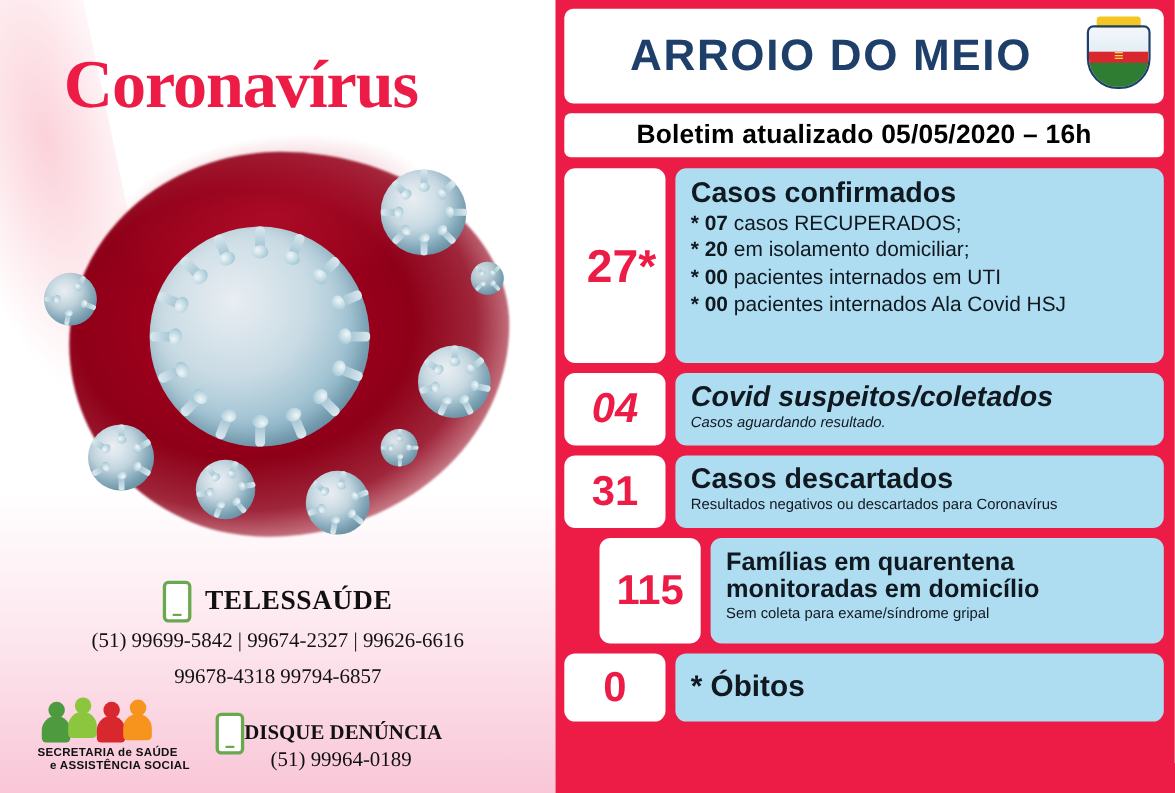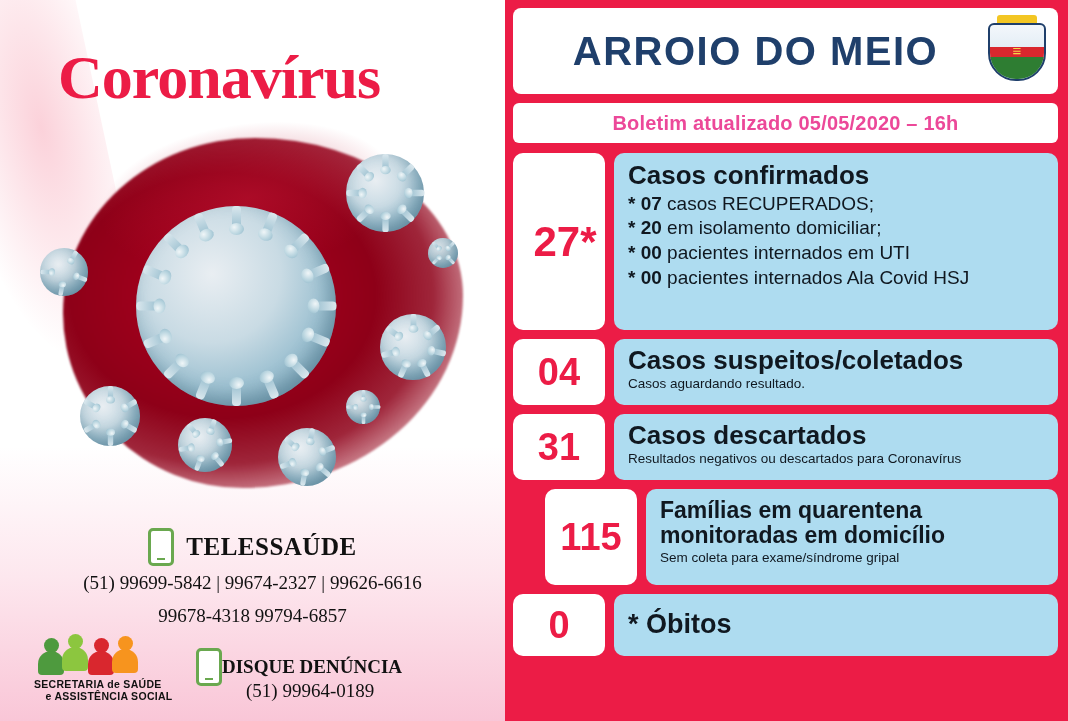--- a/index.html
+++ b/index.html
@@ -192,21 +192,21 @@
     background: #f3c623; border-radius: 3px;
   }
   .bulletin-bar {
     height: 40px;
     background: #ffffff;
     border-radius: 6px;
     display: flex; align-items: center; justify-content: center;
     margin-bottom: 10px;
   }
   .bulletin-text {
-    font-size: 20px; font-weight: bold; color: #ec4899; letter-spacing: .2px;
+    font-size: 24px; font-weight: bold; color: #000000; letter-spacing: .2px;
   }
   .stat-row {
     display: flex; align-items: stretch; gap: 9px; margin-bottom: 9px;
   }
   .stat-num {
     flex: 0 0 92px;
     background: #ffffff;
     border-radius: 10px;
     display: flex; align-items: center; justify-content: center;
     color: #ec1c46;
@@ -227,21 +227,21 @@
   .stat-title.sm { font-size: 23px; }
   .stat-sub {
     font-size: 19px; font-weight: bold; color: #101820; line-height: 1.3;
   }
   .stat-sub .light { font-weight: normal; }
   .stat-note {
     font-size: 13.5px; color: #101820; line-height: 1.3;
   }
   .row-confirmed { height: 177px; }
   .row-confirmed .stat-num { font-size: 42px; padding-left: 12px; }
-  .row-suspeitos { height: 66px; }
+  .row-suspeitos { height: 66px; font-style: italic; }
   .row-descartados { height: 66px; }
   .row-quarentena { height: 96px; margin-left: 32px; }
   .row-obitos { height: 62px; }
   .row-confirmed .stat-box { padding-top: 8px; }
   .row-suspeitos .stat-box, .row-descartados .stat-box { padding-top: 7px; }
   .row-quarentena .stat-box { padding-top: 9px; }
   .row-obitos .stat-box { display: flex; align-items: center; }
   .row-obitos .stat-title { font-size: 27px; }
   .confirm-list { margin-top: 2px; }
 </style>
@@ -428,21 +428,21 @@
           <div class="stat-sub">
             <span>* 00</span><span class="light"> pacientes internados Ala Covid HSJ</span>
           </div>
         </div>
       </div>
     </div>
 
     <div class="stat-row row-suspeitos">
       <div class="stat-num">04</div>
       <div class="stat-box">
-        <div class="stat-title">Casos suspeitos/coletados</div>
+        <div class="stat-title">Covid suspeitos/coletados</div>
         <div class="stat-note">Casos aguardando resultado.</div>
       </div>
     </div>
 
     <div class="stat-row row-descartados">
       <div class="stat-num">31</div>
       <div class="stat-box">
         <div class="stat-title">Casos descartados</div>
         <div class="stat-note">Resultados negativos ou descartados para Coronavírus</div>
       </div>

